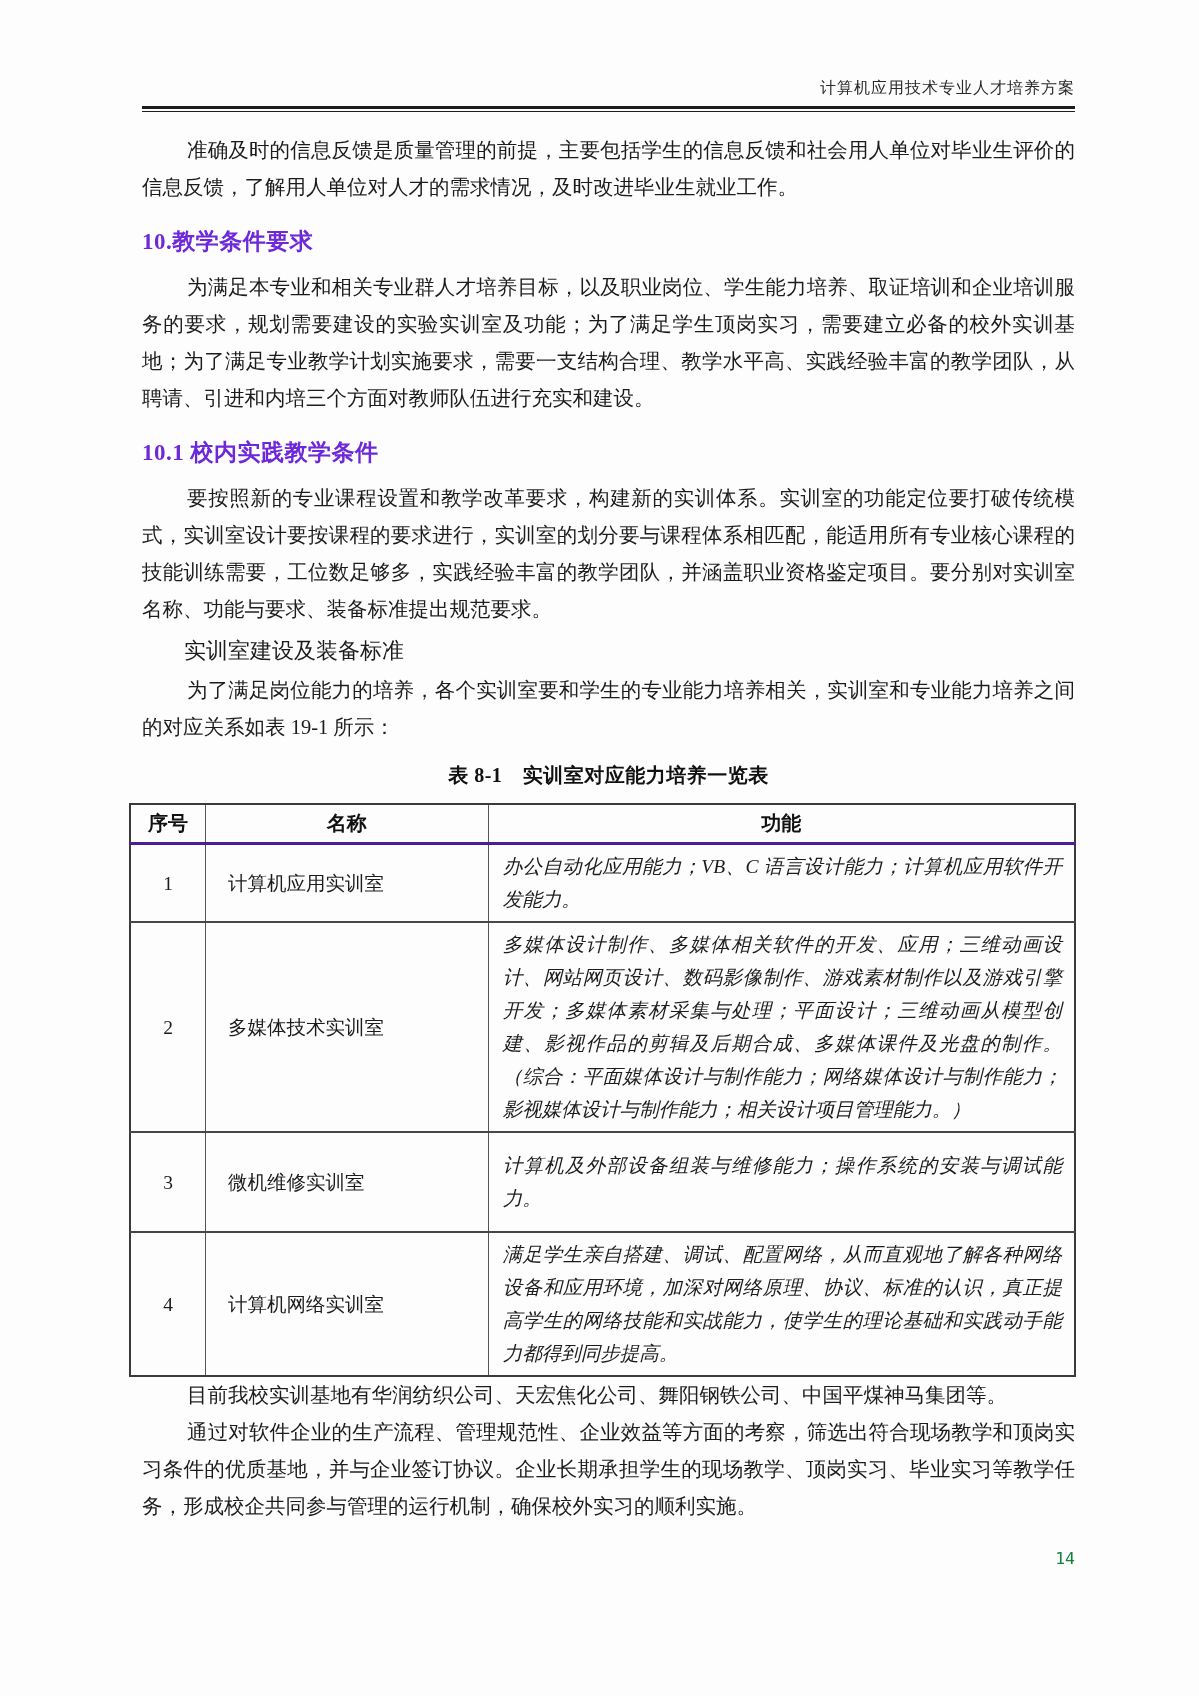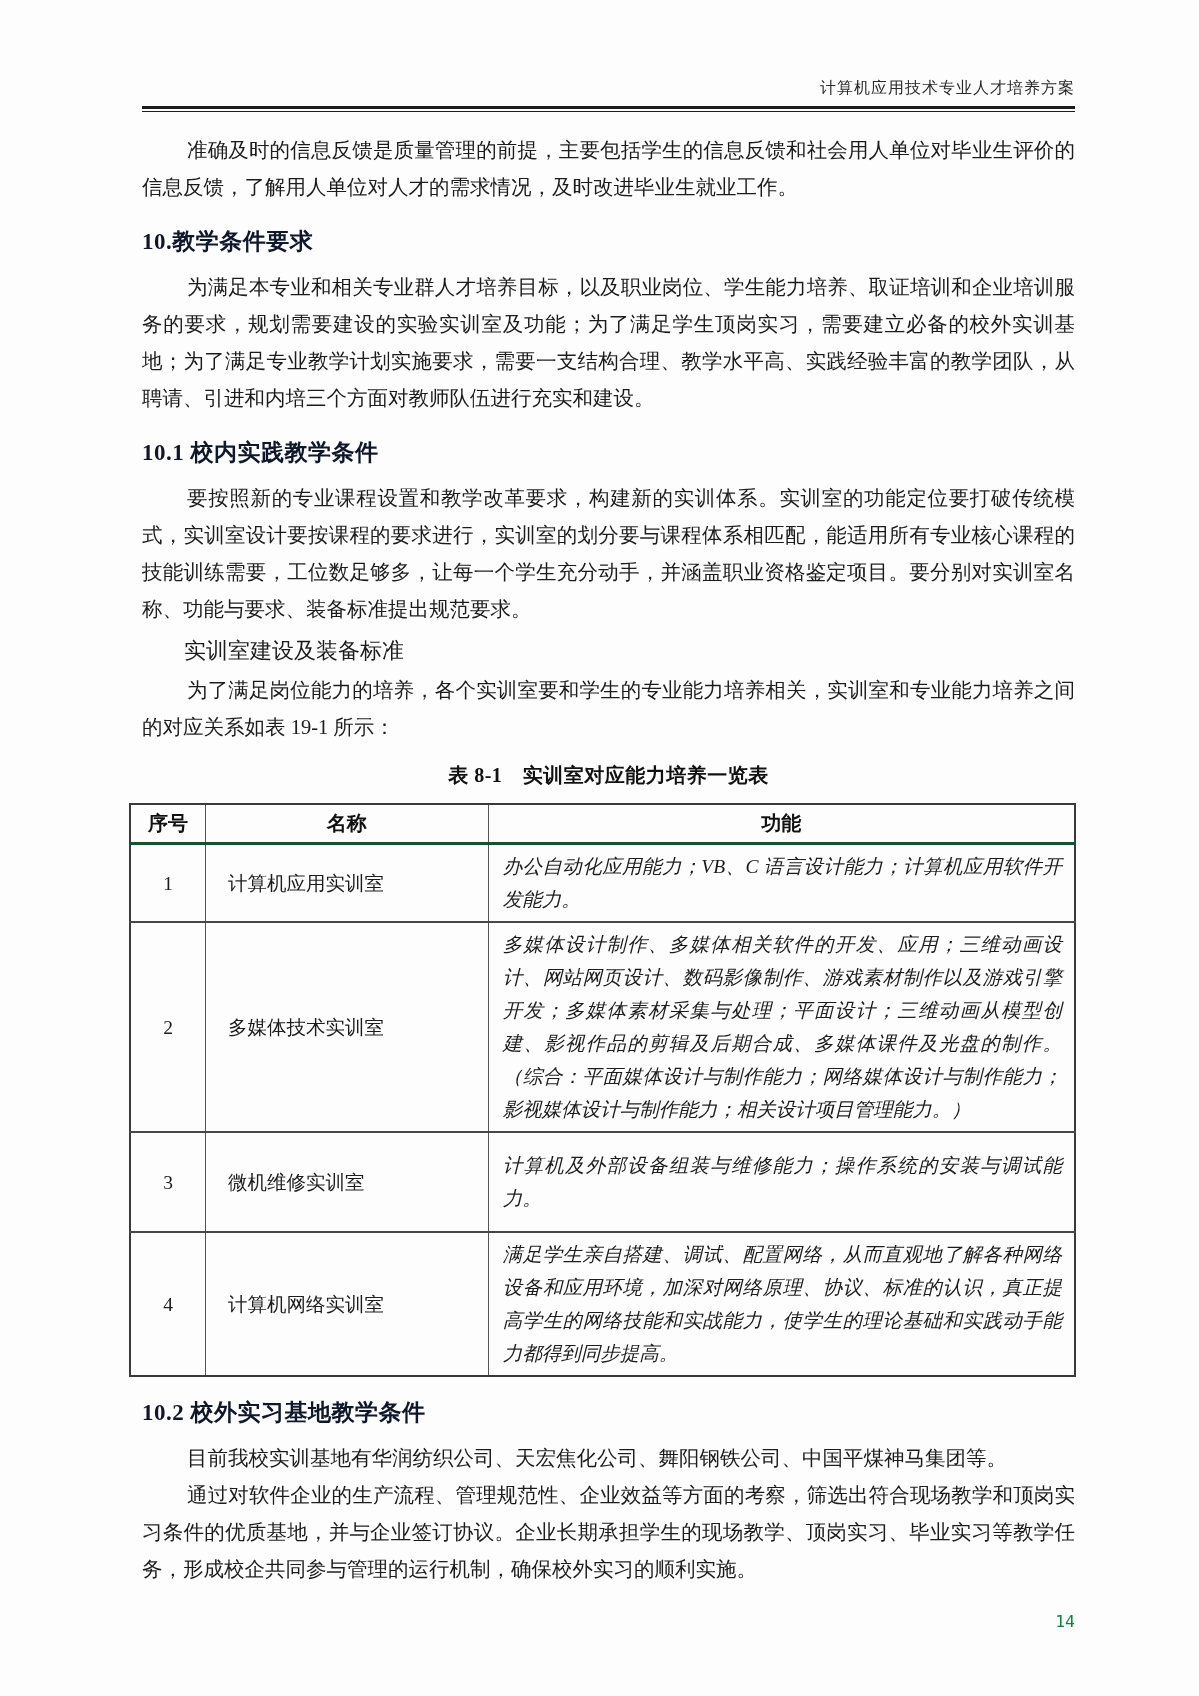--- a/index.html
+++ b/index.html
@@ -40,21 +40,21 @@
     line-height: 37px;
     text-align: justify;
     text-indent: 45px;
     margin: 0;
     color: #1c1c1c;
   }
   p.first { margin-top: 20px; }
   h2.sec {
     font-size: 23px;
     font-weight: bold;
-    color: #0f172a;
+    color: #6d28d9;
     margin: 20px 0 12px 0;
     letter-spacing: 0.5px;
   }
   .subhead {
     font-size: 22px;
     color: #1c1c1c;
     margin: 6px 0 4px 0;
     text-indent: 42px;
     line-height: 34px;
   }
@@ -77,21 +77,21 @@
   table.ability col.c1 { width: 8%; }
   table.ability col.c2 { width: 29.9%; }
   table.ability col.c3 { width: 62.1%; }
   table.ability th {
     font-size: 20px;
     font-weight: bold;
     text-align: center;
     padding: 5px 4px;
     border-left: 1px solid #555;
     border-right: 1px solid #555;
-    border-bottom: 3px solid #14532d;
+    border-bottom: 3px solid #4c1d95;
     color: #111;
   }
   table.ability td {
     font-size: 19.5px;
     line-height: 33px;
     vertical-align: middle;
     border-left: 1px solid #555;
     border-right: 1px solid #555;
     border-top: 2px solid #474747;
     color: #1c1c1c;
@@ -118,21 +118,21 @@
   <div class="header-rule"></div>
 
   <p class="body-text first">准确及时的信息反馈是质量管理的前提，主要包括学生的信息反馈和社会用人单位对毕业生评价的信息反馈，了解用人单位对人才的需求情况，及时改进毕业生就业工作。</p>
 
   <h2 class="sec">10.教学条件要求</h2>
 
   <p class="body-text">为满足本专业和相关专业群人才培养目标，以及职业岗位、学生能力培养、取证培训和企业培训服务的要求，规划需要建设的实验实训室及功能；为了满足学生顶岗实习，需要建立必备的校外实训基地；为了满足专业教学计划实施要求，需要一支结构合理、教学水平高、实践经验丰富的教学团队，从聘请、引进和内培三个方面对教师队伍进行充实和建设。</p>
 
   <h2 class="sec">10.1 校内实践教学条件</h2>
 
-  <p class="body-text">要按照新的专业课程设置和教学改革要求，构建新的实训体系。实训室的功能定位要打破传统模式，实训室设计要按课程的要求进行，实训室的划分要与课程体系相匹配，能适用所有专业核心课程的技能训练需要，工位数足够多，让每一个学生充分动手，并涵盖职业资格鉴定项目。要分别对实训室名称、功能与要求、装备标准提出规范要求。</p>
+  <p class="body-text">要按照新的专业课程设置和教学改革要求，构建新的实训体系。实训室的功能定位要打破传统模式，实训室设计要按课程的要求进行，实训室的划分要与课程体系相匹配，能适用所有专业核心课程的技能训练需要，工位数足够多，实践经验丰富的教学团队，并涵盖职业资格鉴定项目。要分别对实训室名称、功能与要求、装备标准提出规范要求。</p>
 
   <div class="subhead">实训室建设及装备标准</div>
 
   <p class="body-text">为了满足岗位能力的培养，各个实训室要和学生的专业能力培养相关，实训室和专业能力培养之间的对应关系如表 19-1 所示：</p>
 
   <div class="tbl-caption">表 8-1　实训室对应能力培养一览表</div>
 
   <table class="ability">
     <colgroup>
         <col class="c1">
@@ -163,21 +163,20 @@
         <td class="func">计算机及外部设备组装与维修能力；操作系统的安装与调试能力。</td>
       </tr>
       <tr>
         <td class="no">4</td>
         <td class="name">计算机网络实训室</td>
         <td class="func">满足学生亲自搭建、调试、配置网络，从而直观地了解各种网络设备和应用环境，加深对网络原理、协议、标准的认识，真正提高学生的网络技能和实战能力，使学生的理论基础和实践动手能力都得到同步提高。</td>
       </tr>
     </tbody>
   </table>
 
-  <h2 class="sec">10.2 校外实习基地教学条件</h2>
 
   <p class="body-text">目前我校实训基地有华润纺织公司、天宏焦化公司、舞阳钢铁公司、中国平煤神马集团等。</p>
 
   <p class="body-text">通过对软件企业的生产流程、管理规范性、企业效益等方面的考察，筛选出符合现场教学和顶岗实习条件的优质基地，并与企业签订协议。企业长期承担学生的现场教学、顶岗实习、毕业实习等教学任务，形成校企共同参与管理的运行机制，确保校外实习的顺利实施。</p>
 
   <div class="page-number">14</div>
 
 </div>
 
 </body></html>

